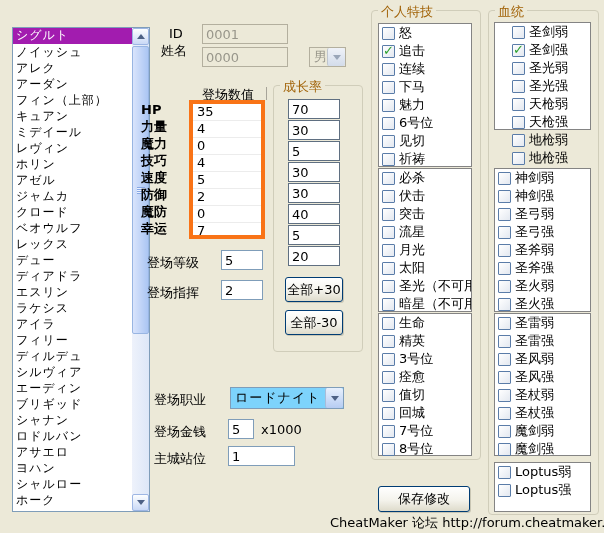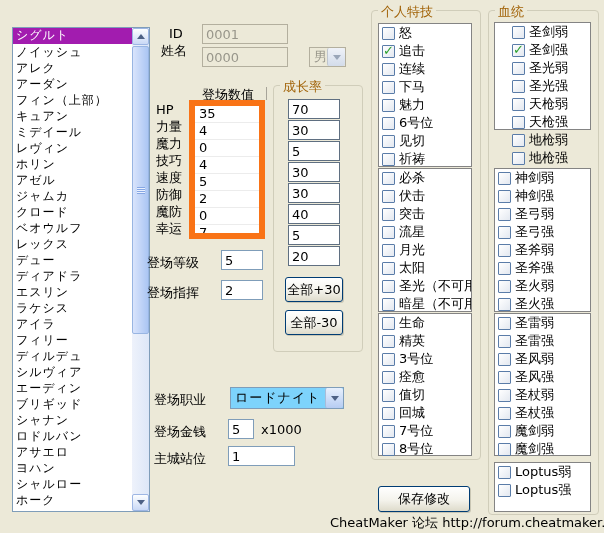--- a/index.html
+++ b/index.html
@@ -44,24 +44,24 @@
        color:#a16207;font-size:13px;white-space:nowrap;}
   .panel{position:absolute;box-sizing:border-box;background:#fff;border:1px solid #848484;}
   .xp-btn{position:absolute;box-sizing:border-box;border:1px solid #003C74;border-radius:3px;
           background:linear-gradient(180deg,#FFFFFF 0%,#F4F3EC 55%,#DEDBCB 100%);
           font-size:13px;display:flex;align-items:center;justify-content:center;
           box-shadow:1px 1px 0 #C9C6B4;cursor:default;}
 
   
   .hdr{position:absolute;font-size:13px;text-align:center;}
   .hdr-divider{position:absolute;width:1px;background:#A7A499;}
-  .stat-labels{position:absolute;left:156px;top:101px;width:42px;}
+  .stat-labels{position:absolute;left:141px;top:101px;width:42px;font-weight:bold;}
   .stat-lab{height:17px;line-height:17px;font-size:13px;white-space:nowrap;}
   .stats-box{position:absolute;left:189px;top:100px;width:76px;height:139px;box-sizing:border-box;
-             background:#fff;border:6px solid #f97316;overflow:hidden;}
+             background:#fff;border:4px solid #f97316;overflow:hidden;}
   .stat-val{height:17px;line-height:16px;font-size:13px;padding-left:4px;
             border-bottom:1px solid #ECECEC;box-sizing:border-box;}
   .growth-stack{position:absolute;left:288px;top:99px;width:52px;}
   .gr-in{height:20px;line-height:19px;box-sizing:border-box;margin-bottom:1px;
          border:1px solid #5F6F81;background:#fff;font-size:13px;padding-left:3px;}
 
   
   .cbrow{display:flex;align-items:center;height:18px;padding-left:3px;font-size:13px;
          white-space:nowrap;cursor:default;}
   .cb{width:13px;height:13px;box-sizing:border-box;border:1px solid #5A7CA8;border-radius:1px;

